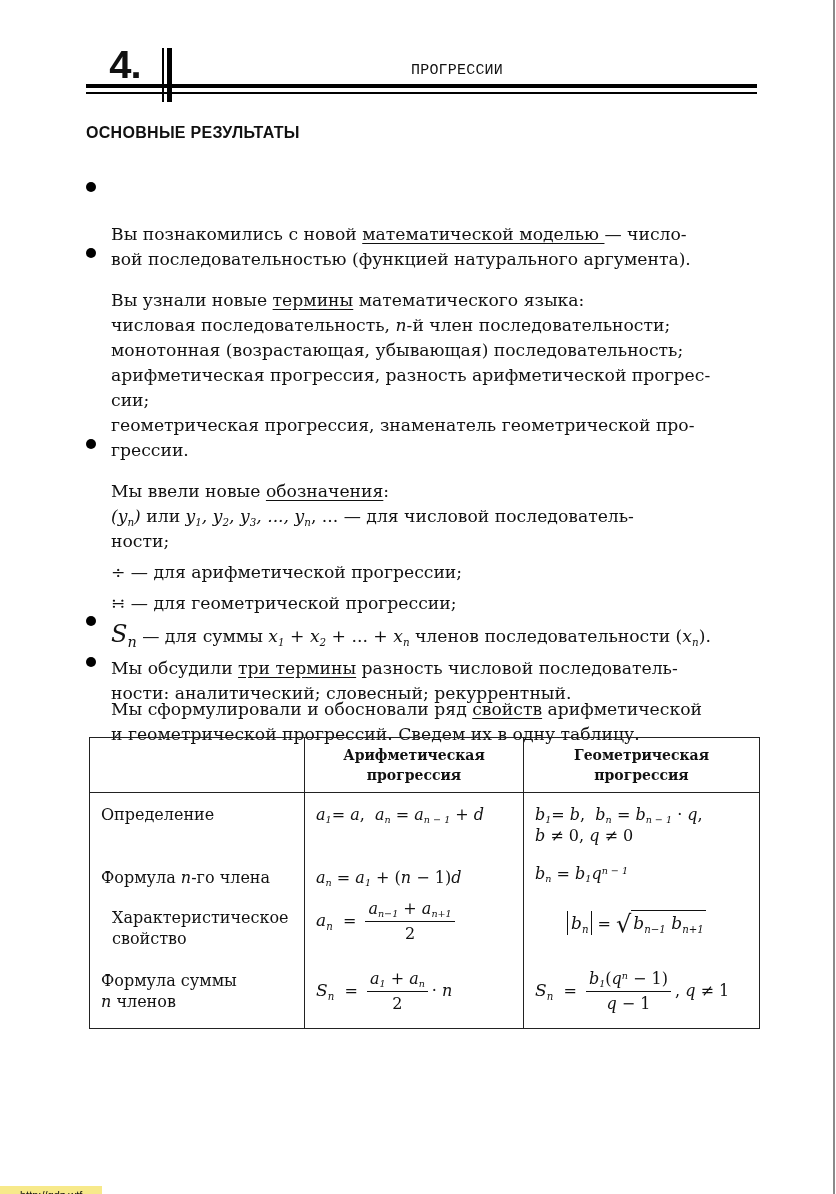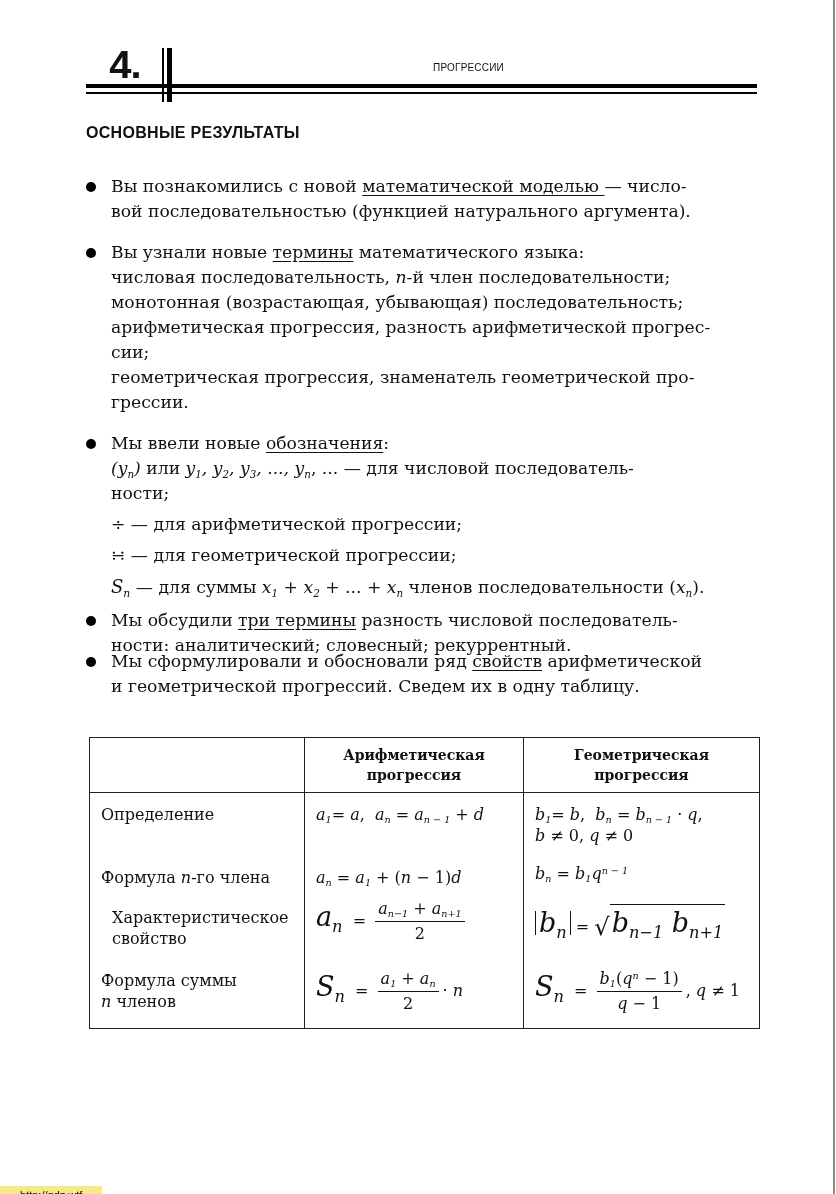--- a/index.html
+++ b/index.html
@@ -6,28 +6,28 @@
   body { width: 836px; height: 1194px; position: relative; overflow: hidden; color: #111; }
 
   .right-edge { position: absolute; left: 833px; top: 0; width: 2px; height: 1194px; background: #8a8a8a; }
 
   
   .chap-num { position: absolute; left: 110px; top: 44px; font-family: "Liberation Sans", sans-serif; font-weight: 900; font-size: 38px; letter-spacing: -1px; transform: scaleX(1.05); }
   .vbar-thin { position: absolute; left: 162px; top: 48px; width: 2px; height: 54px; background: #000; }
   .vbar-thick { position: absolute; left: 167px; top: 48px; width: 5px; height: 54px; background: #000; }
   .hline-thick { position: absolute; left: 86px; top: 84px; width: 671px; height: 4px; background: #000; }
   .hline-thin { position: absolute; left: 86px; top: 92px; width: 671px; height: 2px; background: #000; }
-  .running-title { position: absolute; left: 433px; top: 62px; font-family: Liberation Sans, sans-serif; font-size: 10px; letter-spacing: 0.2px; }
+  .running-title { position: absolute; left: 411px; top: 62px; font-family: Liberation Mono, monospace; font-size: 15px; letter-spacing: 0.2px; }
 
   .section-title { position: absolute; left: 86px; top: 124px; font-family: "Liberation Sans", sans-serif; font-weight: 900; font-size: 16px; letter-spacing: 0.3px; }
 
   
   .bullet-block { position: absolute; left: 86px; width: 680px; font-family: "DejaVu Serif", serif; font-size: 17.2px; line-height: 25px; letter-spacing: 0px; }
   .bullet-dot { position: absolute; left: 0px; top: 8px; width: 10px; height: 10px; border-radius: 50%; background: #000; }
-  .bullet-text { margin-left: 25px; }
+  .bullet-text { margin-left: 25px; margin-top: 48px; }
   .line { display: block; white-space: nowrap; }
   .u { text-decoration: underline; text-underline-offset: 3px; }
   .it { font-style: italic; }
   sub { font-size: 60%; vertical-align: -0.35em; line-height: 0; }
   sup { font-size: 60%; vertical-align: 0.55em; line-height: 0; }
   .gap { display: block; height: 6px; }
 
   
   .props-table { position: absolute; left: 89px; top: 737px; border-collapse: collapse; font-family: "DejaVu Serif", serif; font-size: 16px; }
   .props-table td, .props-table th { border: 1.5px solid #222; padding: 0; vertical-align: top; }
@@ -35,22 +35,22 @@
   .c1 { width: 214px; }
   .c2 { width: 218px; }
   .c3 { width: 235px; }
   .cell-stack { position: relative; height: 235px; }
   .lbl { position: absolute; left: 11px; line-height: 21px; }
   .fml { position: absolute; left: 11px; line-height: 21px; white-space: nowrap; font-style: italic; }
   .up { font-style: normal; }
   .frac { display: inline-block; vertical-align: middle; text-align: center; margin: 0 4px; }
   .frac .num { display: block; padding: 0 3px 2px; border-bottom: 1.3px solid #111; line-height: 20px; }
   .frac .den { display: block; padding-top: 2px; line-height: 20px; font-style: normal; }
-  .big { font-size: 27px; }
-  .absbar { display: inline-block; border-left: 1.5px solid #111; border-right: 1.5px solid #111; padding: 0 3px; line-height: 24px; }
+  .big { font-size: 17px; }
+  .absbar { display: inline-block; border-left: 1.5px solid #111; border-right: 1.5px solid #111; padding: 0 3px; line-height: 24px; margin-left: 32px; }
   .sqrt { display: inline-block; }
   .sqrt .rad { font-style: normal; font-size: 24px; vertical-align: -3px; }
   .sqrt .under { border-top: 1.4px solid #111; padding: 2px 2px 0; }
 
   .watermark { position: absolute; left: 0; top: 1174px; background: #f7e98a; font-family: "Liberation Sans", sans-serif; font-size: 11px; padding: 2px 20px; line-height: 14px; margin-top: 12px; }
 </style>
 </head>
 <body>
 
 <div class="right-edge"></div>
@@ -89,21 +89,21 @@
   <span class="bullet-dot"></span>
   <div class="bullet-text">
     <span class="line"><span>Мы ввели новые </span><span class="u">обозначения</span><span>:</span></span>
     <span class="line"><span class="it">(y<sub>n</sub>)</span> или <span class="it">y<sub>1</sub>, y<sub>2</sub>, y<sub>3</sub>, ..., y<sub>n</sub></span>, ...<span> — для числовой последователь-</span></span>
     <span class="line">ности;</span>
     <span class="gap"></span>
     <span class="line"><span>÷</span><span> — для арифметической прогрессии;</span></span>
     <span class="gap"></span>
     <span class="line"><span>∺</span><span> — для геометрической прогрессии;</span></span>
     <span class="gap"></span>
-    <span class="line"><span class="it" style="font-size:18px;">S<sub>n</sub></span><span> — для суммы </span><span class="it">x<sub>1</sub></span> + <span class="it">x<sub>2</sub></span> + ... + <span class="it">x<sub>n</sub></span> членов последовательности (<span class="it">x<sub>n</sub></span>).</span>
+    <span class="line"><span class="it" style="font-size:24px;">S<sub>n</sub></span><span> — для суммы </span><span class="it">x<sub>1</sub></span> + <span class="it">x<sub>2</sub></span> + ... + <span class="it">x<sub>n</sub></span> членов последовательности (<span class="it">x<sub>n</sub></span>).</span>
   </div>
 </div>
 
 <div class="bullet-block" style="top:608px;">
   <span class="bullet-dot"></span>
   <div class="bullet-text">
     <span class="line"><span>Мы обсудили </span><span class="u">три термины</span><span> разность числовой последователь-</span></span>
     <span class="line">ности: аналитический; словесный; рекуррентный.</span>
   </div>
 </div>

